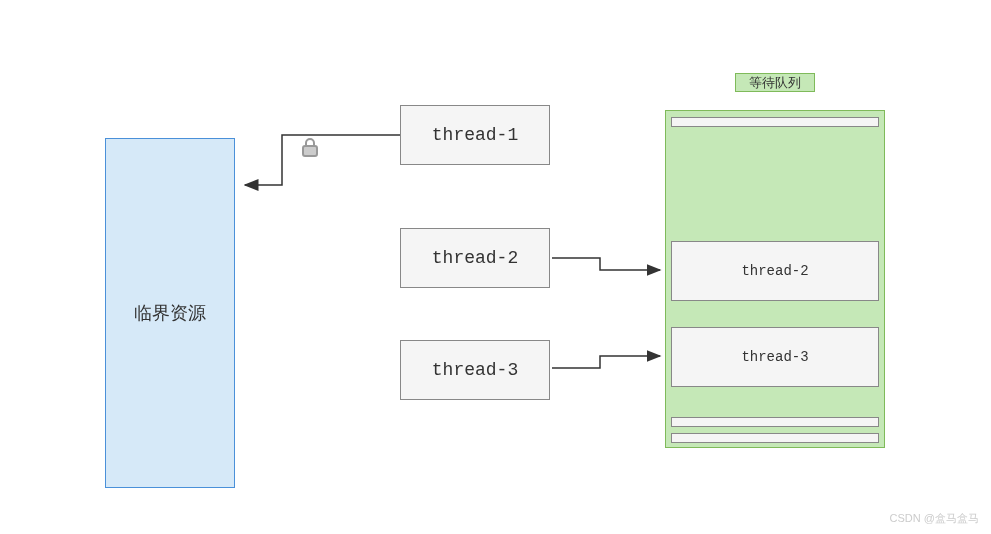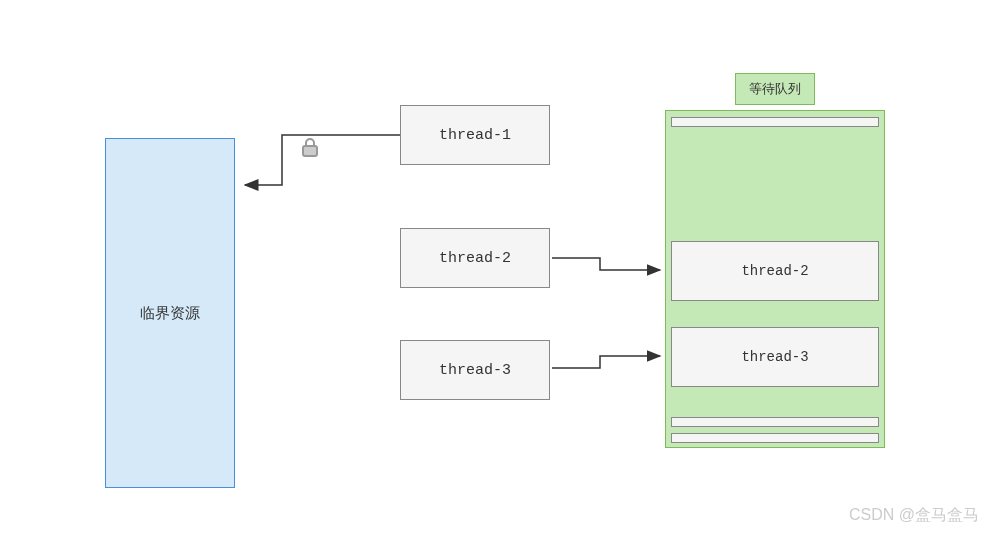--- a/index.html
+++ b/index.html
@@ -11,21 +11,21 @@
       position: relative;
       font-family: Arial, sans-serif;
       background: #fff;
     }
     .box {
       position: absolute;
       border: 1px solid #666;
       display: flex;
       align-items: center;
       justify-content: center;
-      font-size: 15px;
+      font-size: 18px;
       color: #333;
     }
     .critical-resource {
       left: 105px;
       top: 90px;
       width: 130px;
       height: 350px;
       background: #d6e9f8;
       border-color: #4a90d9;
       margin-top: 48px;
@@ -37,21 +37,21 @@
       border-color: #888;
       font-family: "Courier New", monospace;
     }
     .thread-1 { left: 400px; top: 105px; }
     .thread-2 { left: 400px; top: 228px; }
     .thread-3 { left: 400px; top: 340px; }
     .queue-label {
       left: 735px;
       top: 73px;
       width: 80px;
-      height: 32px;
+      height: 19px;
       background: #c5e8b7;
       border-color: #7fba5a;
       font-size: 13px;
     }
     .queue-container {
       position: absolute;
       left: 665px;
       top: 110px;
       width: 220px;
       height: 338px;
@@ -81,21 +81,21 @@
       left: 298px;
       top: 135px;
       width: 24px;
       height: 24px;
       color: #aaa;
     }
     .watermark {
       position: absolute;
       right: 12px;
       bottom: 8px;
-      font-size: 16px;
+      font-size: 11px;
       color: #ccc;
       font-family: sans-serif;
     }
     svg.arrow {
       position: absolute;
       overflow: visible;
       pointer-events: none;
     }
   </style>
 </head>

